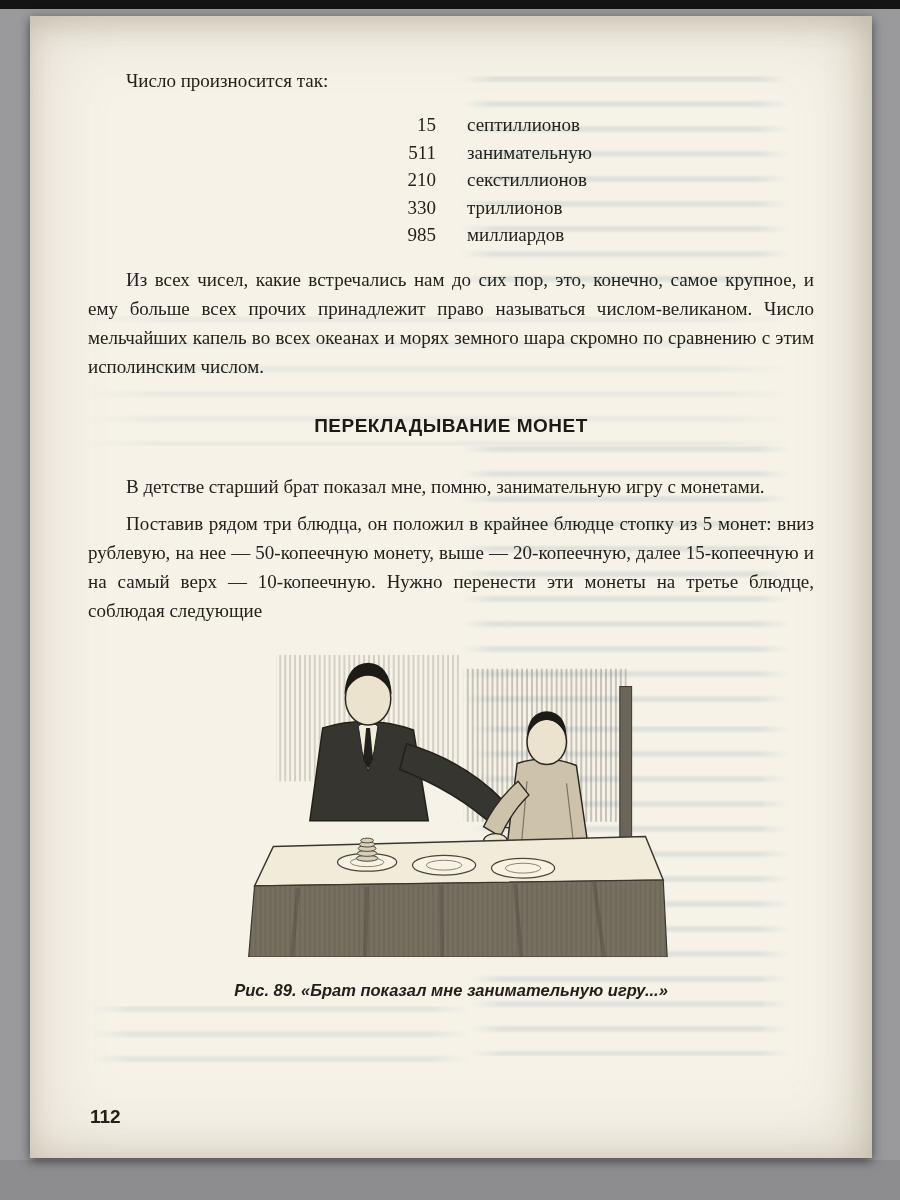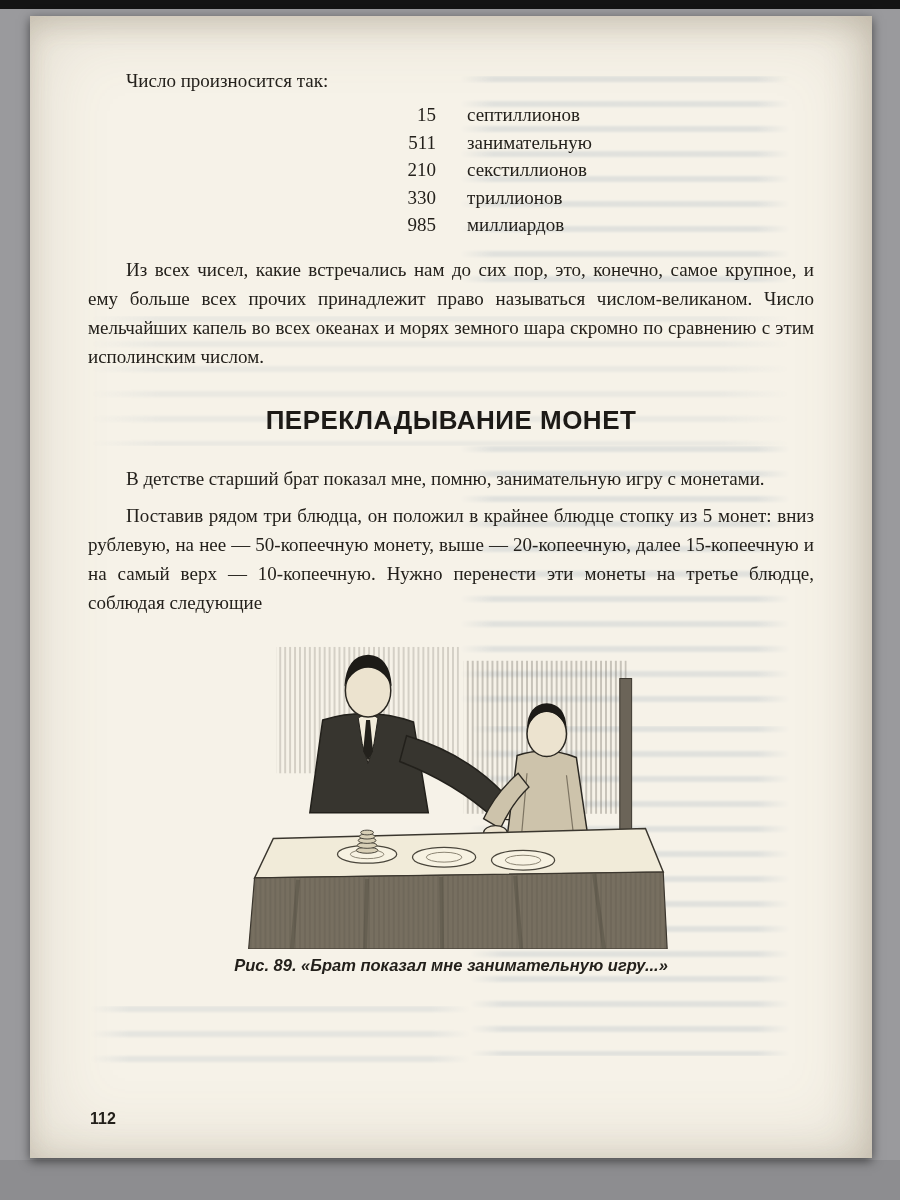--- a/index.html
+++ b/index.html
@@ -18,40 +18,40 @@
   .ghost{
     position:absolute;pointer-events:none;z-index:0;
     filter:blur(1.1px);
     background:repeating-linear-gradient(to bottom, rgba(92,124,158,.30) 0 6px, rgba(92,124,158,0) 6px 25px);
     -webkit-mask-image:linear-gradient(to right,transparent,#000 10%,#000 90%,transparent);
             mask-image:linear-gradient(to right,transparent,#000 10%,#000 90%,transparent);
   }
   .content{position:relative;z-index:1;padding:50px 58px 0 58px;color:#24211c;}
   p{margin:0;font-size:19px;line-height:29px;text-align:justify;}
   .indent{text-indent:38px;}
-  .intro{text-indent:38px;margin-bottom:6px;}
+  .intro{text-indent:38px;margin-bottom:16px;}
   .numlist{margin:4px 0 16px 296px;}
   .numrow{display:flex;font-size:19px;line-height:27.5px;}
   .numrow .num{width:52px;text-align:right;flex:none;font-family:Liberation Serif, serif;}
   .numrow .unit{margin-left:31px;}
   .heading{
     font-family:"Liberation Sans",sans-serif;font-weight:bold;
-    font-size:26px;letter-spacing:.5px;text-align:center;
-    margin:34px 0 28px 0;color:#1d1a16;
+    font-size:19px;letter-spacing:.5px;text-align:center;
+    margin:34px 0 35px 0;color:#1d1a16;
   }
   .p2{margin-bottom:8px;}
   .figure{margin:26px 0 0 0;text-align:center;}
   .figure svg{display:block;margin:0 auto;}
   .caption{
     font-family:"Liberation Sans",sans-serif;font-weight:bold;font-style:italic;
-    font-size:16.5px;text-align:center;margin-top:7px;color:#23201b;
+    font-size:16.5px;text-align:center;margin-top:24px;color:#23201b;
   }
   .pagenum{
     position:absolute;left:60px;bottom:30px;z-index:1;
-    font-family:"Liberation Sans",sans-serif;font-weight:bold;font-size:16px;color:#23201b;
+    font-family:"Liberation Sans",sans-serif;font-weight:bold;font-size:19px;color:#23201b;
   }
 </style>
 </head>
 <body>
 
 <div class="backdrop">
   <div class="page">
 
     <div class="ghost" style="left:430px;top:60px;width:330px;height:210px;opacity:.45;"></div>
     <div class="ghost" style="left:60px;top:300px;width:700px;height:130px;opacity:.25;"></div>

